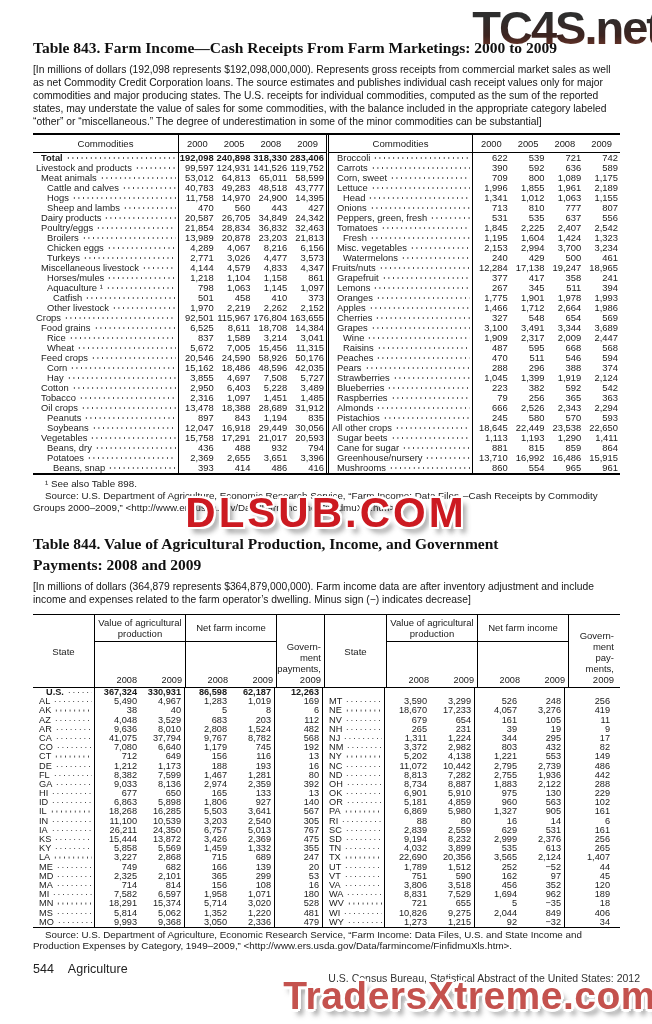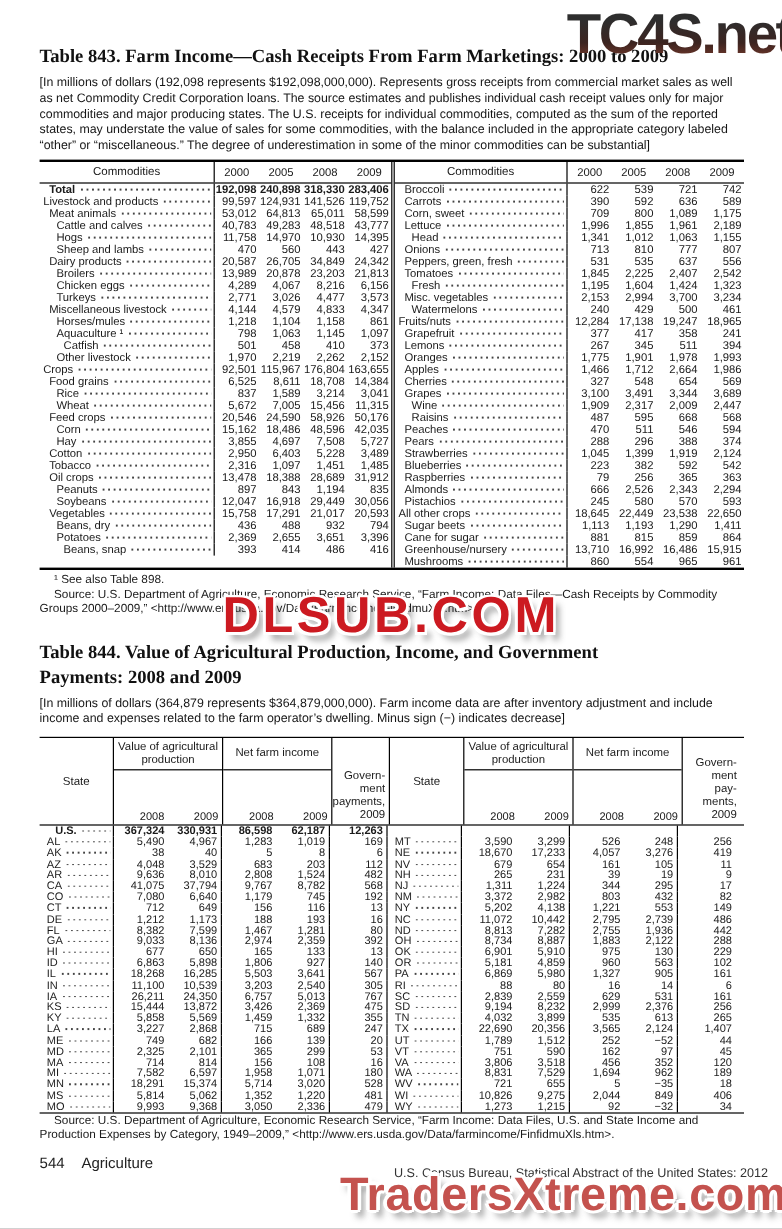--- a/index.html
+++ b/index.html
@@ -158,21 +158,21 @@
               <div class="n843">43,777</div>
             </div>
 
             <div class="r843 ind2">
               <div class="lc843">
                 <span class="lbl">Hogs</span>
                 <span class="leader"></span>
               </div>
               <div class="n843">11,758</div>
               <div class="n843">14,970</div>
-              <div class="n843">10,930</div>
+              <div class="n843">24,900</div>
               <div class="n843">14,395</div>
             </div>
 
             <div class="r843 ind2">
               <div class="lc843">
                 <span class="lbl">Sheep and lambs</span>
                 <span class="leader"></span>
               </div>
               <div class="n843">470</div>
               <div class="n843">560</div>
@@ -184,20 +184,30 @@
               <div class="lc843">
                 <span class="lbl">Dairy products</span>
                 <span class="leader"></span>
               </div>
               <div class="n843">20,587</div>
               <div class="n843">26,705</div>
               <div class="n843">34,849</div>
               <div class="n843">24,342</div>
             </div>
 
+            <div class="r843 ind1">
+              <div class="lc843">
+                <span class="lbl">Poultry/eggs</span>
+                <span class="leader"></span>
+              </div>
+              <div class="n843">21,854</div>
+              <div class="n843">28,834</div>
+              <div class="n843">36,832</div>
+              <div class="n843">32,463</div>
+            </div>
 
             <div class="r843 ind2">
               <div class="lc843">
                 <span class="lbl">Broilers</span>
                 <span class="leader"></span>
               </div>
               <div class="n843">13,989</div>
               <div class="n843">20,878</div>
               <div class="n843">23,203</div>
               <div class="n843">21,813</div>

